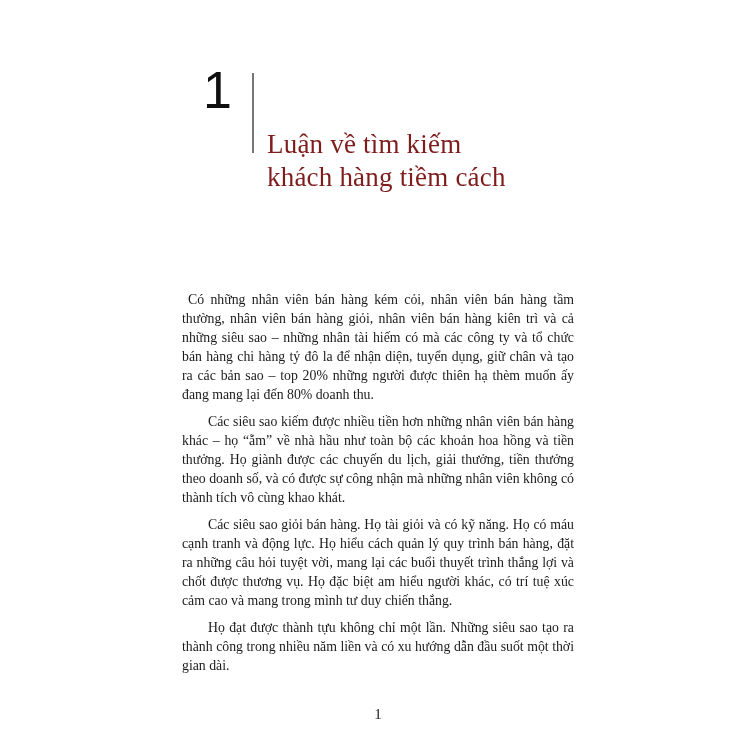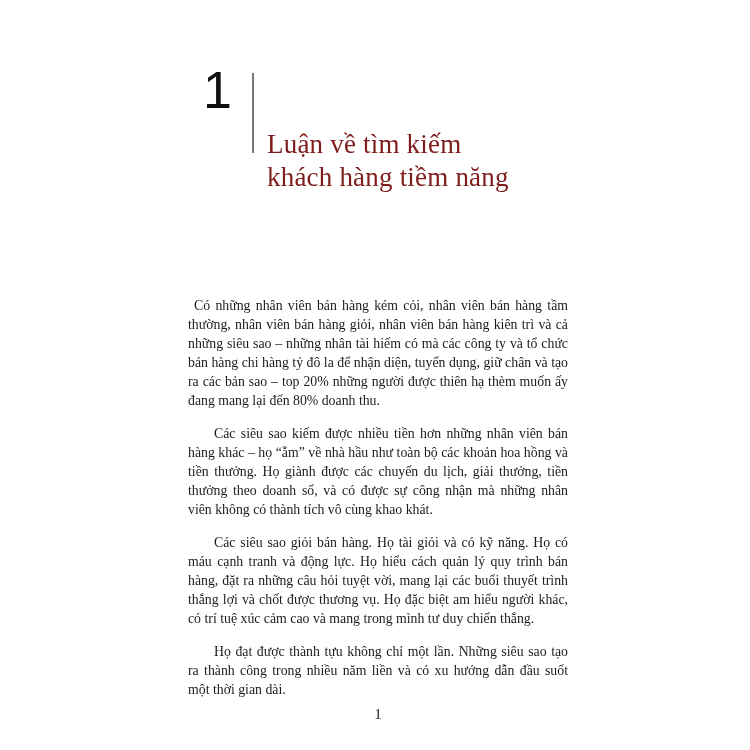--- a/index.html
+++ b/index.html
@@ -48,21 +48,21 @@
   .body-text {
     position: absolute;
     left: 174px;
     top: 282px;
     width: 408px;
     font-size: 13.8px;
     line-height: 19px;
     color: #1b1b1b;
   }
   .body-text p {
-    margin: 14px;
+    margin: 8px;
     text-align: justify;
     text-indent: 26px;
   }
   .body-text p.first {
     text-indent: 6px;
   }
   .page-number {
     position: absolute;
     left: 174px;
     top: 706px;
@@ -76,21 +76,21 @@
 <body>
 
 <div class="page">
 
   <div class="chapter-number">1</div>
 
   <div class="chapter-divider"></div>
 
   <h1 class="chapter-title" style="margin:0;">
     <div>Luận về tìm kiếm</div>
-    <div>khách hàng tiềm năng</div>
+    <div>khách hàng tiềm cách</div>
   </h1>
 
   <div class="body-text">
       <p class="first">Có những nhân viên bán hàng kém cỏi, nhân viên bán hàng tầm thường, nhân viên bán hàng giỏi, nhân viên bán hàng kiên trì và cả những siêu sao – những nhân tài hiếm có mà các công ty và tổ chức bán hàng chi hàng tỷ đô la để nhận diện, tuyển dụng, giữ chân và tạo ra các bản sao – top 20% những người được thiên hạ thèm muốn ấy đang mang lại đến 80% doanh thu.</p>
       <p class="">Các siêu sao kiếm được nhiều tiền hơn những nhân viên bán hàng khác – họ “ẵm” về nhà hầu như toàn bộ các khoản hoa hồng và tiền thưởng. Họ giành được các chuyến du lịch, giải thưởng, tiền thưởng theo doanh số, và có được sự công nhận mà những nhân viên không có thành tích vô cùng khao khát.</p>
       <p class="">Các siêu sao giỏi bán hàng. Họ tài giỏi và có kỹ năng. Họ có máu cạnh tranh và động lực. Họ hiểu cách quản lý quy trình bán hàng, đặt ra những câu hỏi tuyệt vời, mang lại các buổi thuyết trình thắng lợi và chốt được thương vụ. Họ đặc biệt am hiểu người khác, có trí tuệ xúc cảm cao và mang trong mình tư duy chiến thắng.</p>
       <p class="">Họ đạt được thành tựu không chỉ một lần. Những siêu sao tạo ra thành công trong nhiều năm liền và có xu hướng dẫn đầu suốt một thời gian dài.</p>
     </div>
 
   <div class="page-number">1</div>

